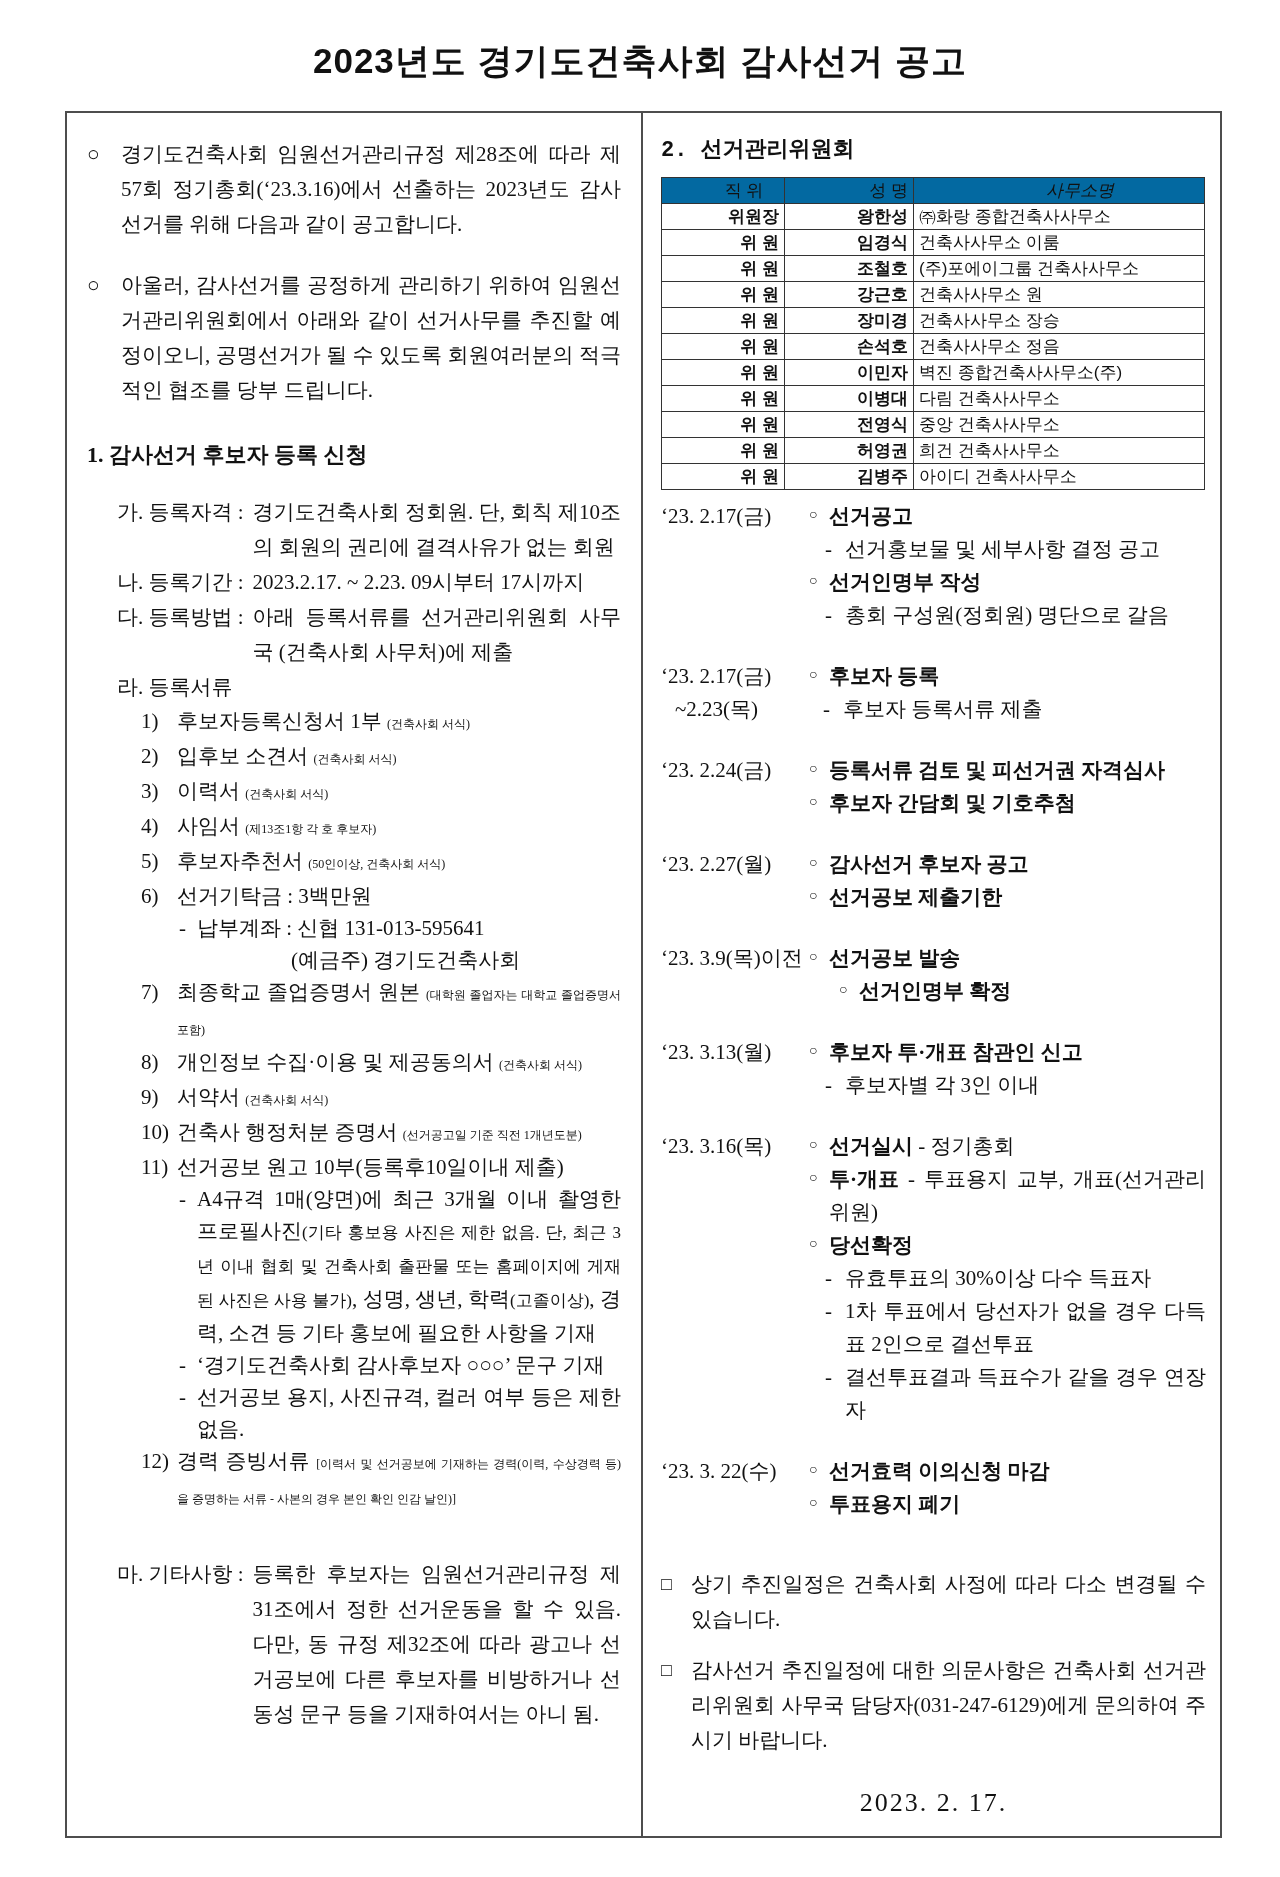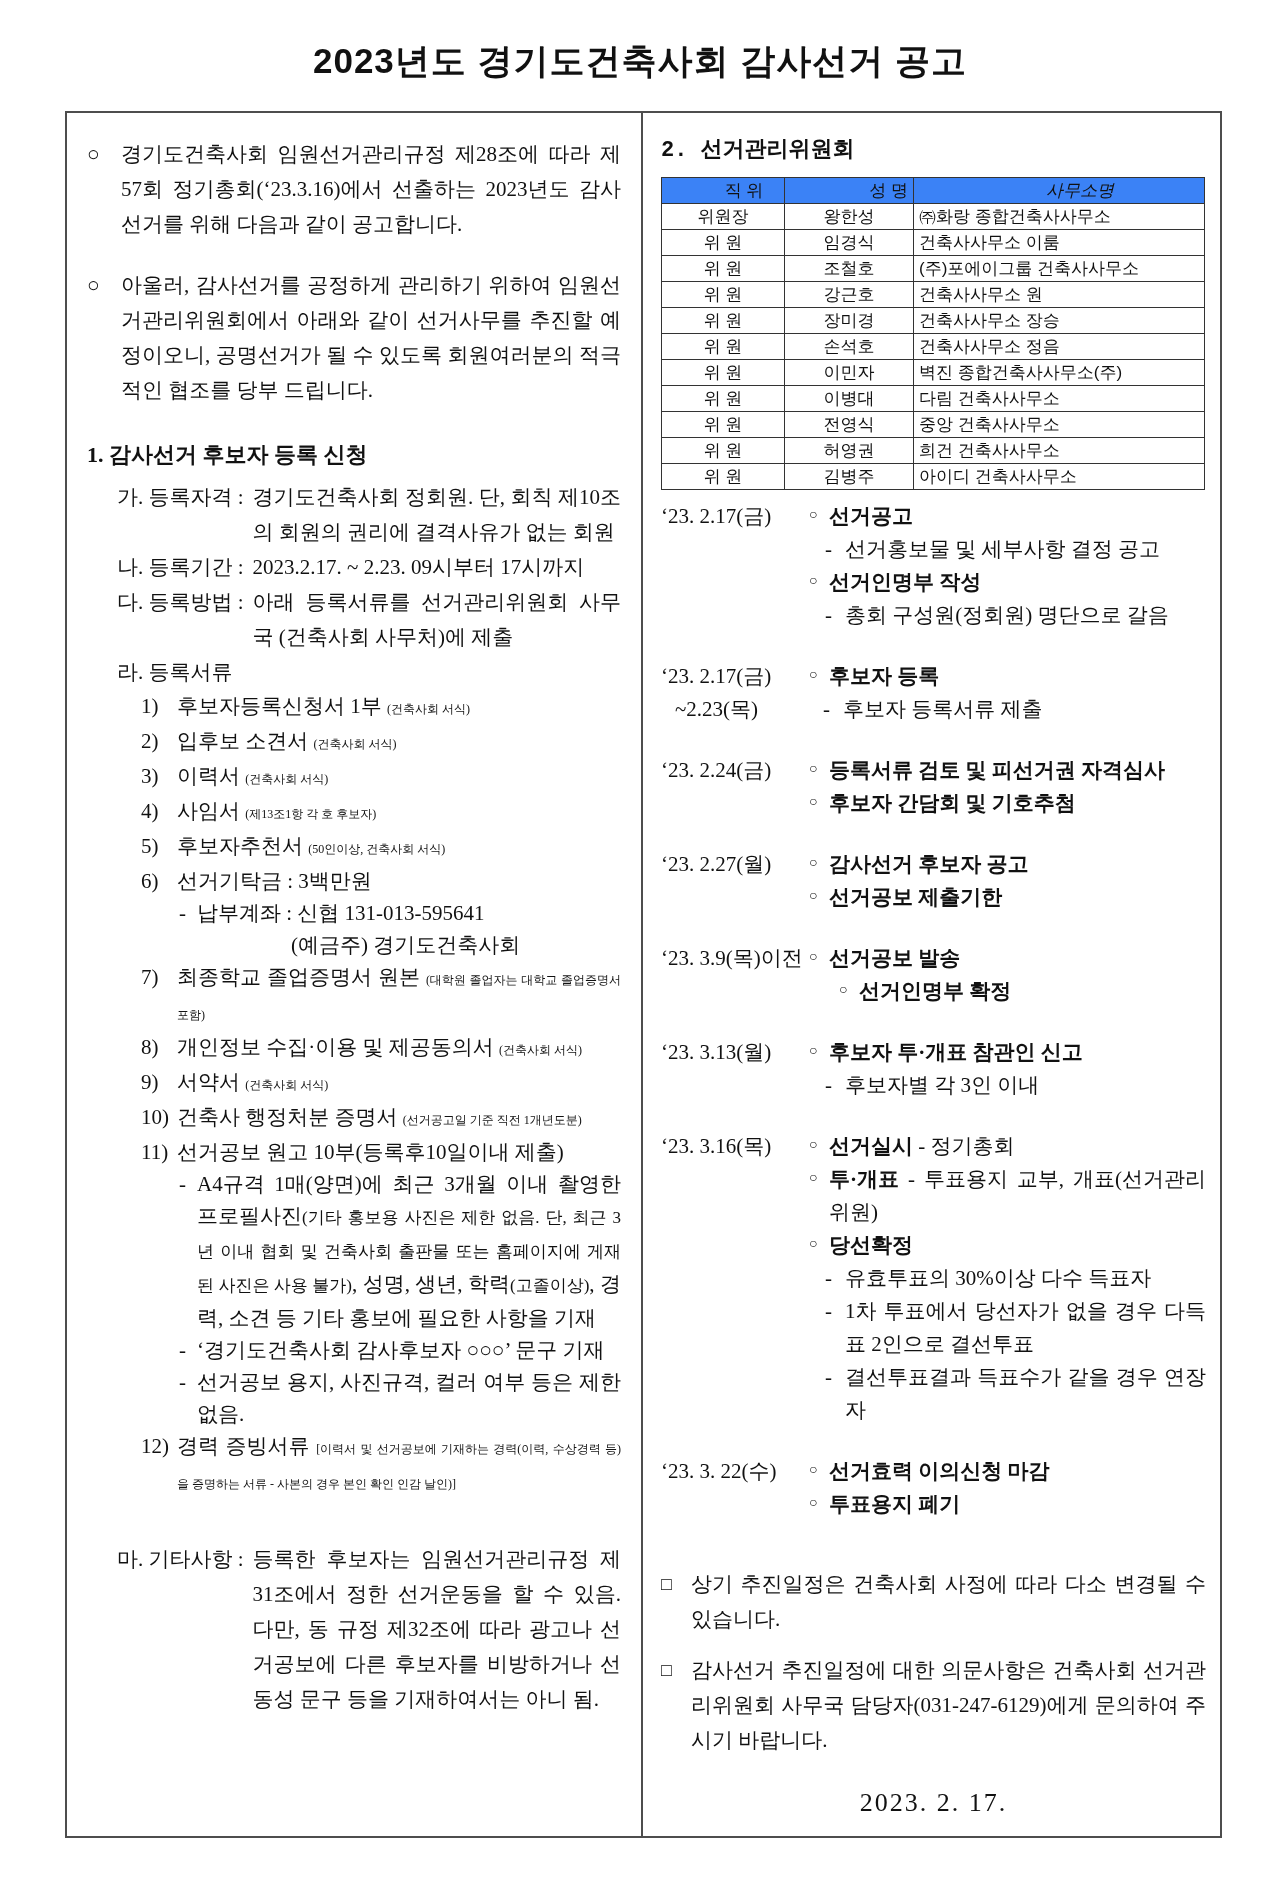--- a/index.html
+++ b/index.html
@@ -27,21 +27,21 @@
     padding:24px 20px 18px 20px;
   }
   .col-right { flex:1; box-sizing:border-box; padding:22px 14px 18px 18px; }
 
   
   .intro-para { display:flex; font-size:21px; line-height:35px; }
   .intro-para + .intro-para { margin-top:26px; }
   .intro-marker { width:34px; flex:none; }
   .intro-text { flex:1; text-align:justify; }
   .sec1-heading { margin-top:30px; font-size:22px; font-weight:bold; line-height:34px; }
-  .s1-items { padding-left:30px; margin-top:8px; }
+  .s1-items { padding-left:30px; margin-top:23px; }
   .kv { display:flex; font-size:21px; line-height:35px; }
   .kv-label { flex:none; margin-right:9px; white-space:nowrap; }
   .kv-body { flex:1; text-align:justify; }
   .docs { padding-left:24px; }
   .doc { display:flex; font-size:21px; line-height:32px; }
   .doc-no { flex:none; min-width:36px; }
   .doc-text { flex:1; text-align:justify; }
   .doc-note { font-size:12px; }
   .sub-line { display:flex; font-size:21px; line-height:32px; margin-left:38px; }
   .sub-dash { flex:none; width:18px; }
@@ -51,25 +51,25 @@
   .ma-item { margin-top:42px; }
 
   
   .sec-heading { font-size:22px; font-weight:bold; line-height:32px;font-family:Liberation Mono, monospace; }
   table.committee {
     border-collapse:collapse; margin-top:10px;
     font-family:"Liberation Sans","DejaVu Sans",sans-serif;
     font-size:17px;
   }
   table.committee th, table.committee td { border:1.5px solid #333333; padding:1px 5px; height:22px; }
-  table.committee th { background:#3b82f6; font-weight:normal;padding-left:47px; }
+  table.committee th { background:#0369a1; font-weight:normal;padding-left:47px; }
   .col-pos { width:70px; text-align:center; }
   .col-name { width:76px; text-align:right; }
   .col-office { width:238px; text-align:center;font-style:italic; }
-  td.center { text-align:center; }
+  td.center { text-align:right;font-weight:bold; }
   .sched-heading { margin-top:24px; }
   .sched-group { display:flex; margin-top:10px; margin-bottom:28px; font-size:21px; line-height:33px; }
   .sched-date { flex:none; width:148px; white-space:nowrap; }
   .sched-lines { flex:1; }
   .sched-line { display:flex; }
   .sched-line.dash { margin-left:16px; }
   .sched-line.indent-more { margin-left:30px; }
   .mk { flex:none; width:20px; }
   .mk.circle { font-size:14px; position:relative; top:-2px; }
   .sl-text { flex:1; text-align:justify; }

